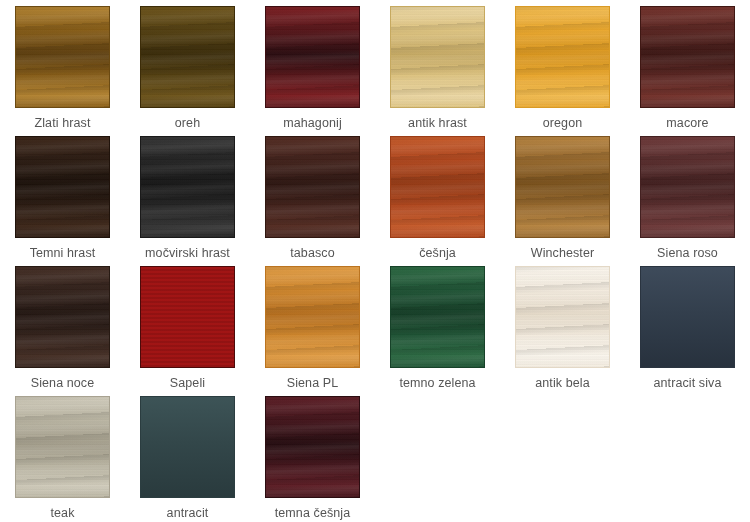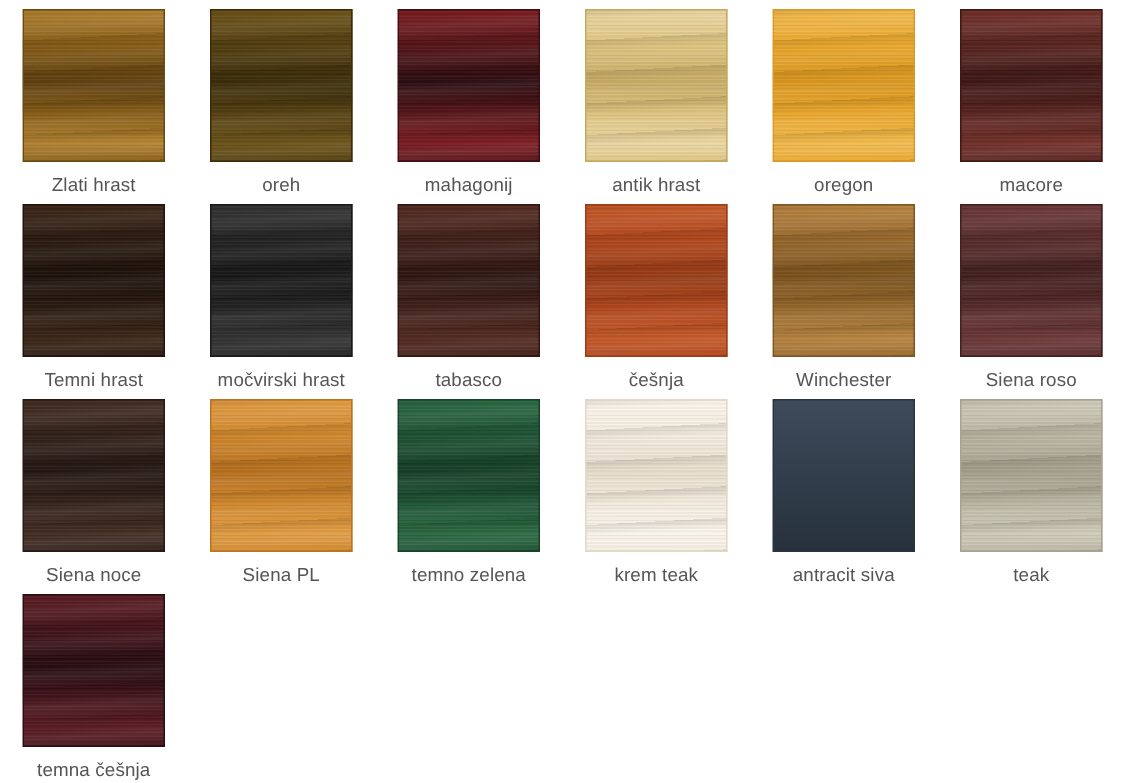--- a/index.html
+++ b/index.html
@@ -96,36 +96,44 @@
     </div>
     <div class="swatch-cell">
       <div class="swatch-chip" style="background: repeating-linear-gradient(rgba(255, 255, 255, 0.06) 0px, rgba(0, 0, 0, 0.07) 1px, rgba(255, 255, 255, 0.05) 2px, rgba(0, 0, 0, 0.06) 3px, rgba(255, 255, 255, 0.04) 5px), repeating-linear-gradient(177deg, rgba(0, 0, 0, 0.1) 0px, rgba(0, 0, 0, 0) 7px, rgba(255, 255, 255, 0.07) 13px, rgba(0, 0, 0, 0) 21px), linear-gradient(rgb(110, 56, 56) 0%, rgb(90, 44, 44) 22%, rgb(65, 29, 29) 48%, rgb(90, 44, 44) 70%, rgb(110, 56, 56) 88%, rgb(90, 44, 44) 100%); box-shadow: rgb(67, 32, 32) 0px 0px 0px 1px inset;"></div>
       <div class="swatch-label">Siena roso</div>
     </div>
     <div class="swatch-cell">
       <div class="swatch-chip" style="background: repeating-linear-gradient(rgba(255, 255, 255, 0.06) 0px, rgba(0, 0, 0, 0.07) 1px, rgba(255, 255, 255, 0.05) 2px, rgba(0, 0, 0, 0.06) 3px, rgba(255, 255, 255, 0.04) 5px), repeating-linear-gradient(177deg, rgba(0, 0, 0, 0.1) 0px, rgba(0, 0, 0, 0) 7px, rgba(255, 255, 255, 0.07) 13px, rgba(0, 0, 0, 0) 21px), linear-gradient(rgb(67, 44, 34) 0%, rgb(51, 33, 26) 22%, rgb(34, 21, 16) 48%, rgb(51, 33, 26) 70%, rgb(67, 44, 34) 88%, rgb(51, 33, 26) 100%); box-shadow: rgb(39, 26, 19) 0px 0px 0px 1px inset;"></div>
       <div class="swatch-label">Siena noce</div>
     </div>
     <div class="swatch-cell">
+      <div class="swatch-chip" style="background: repeating-linear-gradient(rgb(138, 17, 17) 0px, rgb(168, 22, 22) 2px, rgb(138, 17, 17) 4px), linear-gradient(rgb(26, 5, 5) 0%, rgb(138, 17, 17) 12%, rgb(168, 22, 22) 24%, rgb(26, 5, 5) 36%, rgb(26, 5, 5) 50%, rgb(138, 17, 17) 62%, rgb(168, 22, 22) 78%, rgb(138, 17, 17) 100%); box-shadow: rgb(77, 10, 10) 0px 0px 0px 1px inset;"></div>
+      <div class="swatch-label">Sapeli</div>
+    </div>
+    <div class="swatch-cell">
       <div class="swatch-chip" style="background: repeating-linear-gradient(rgba(255, 255, 255, 0.06) 0px, rgba(0, 0, 0, 0.07) 1px, rgba(255, 255, 255, 0.05) 2px, rgba(0, 0, 0, 0.06) 3px, rgba(255, 255, 255, 0.04) 5px), repeating-linear-gradient(177deg, rgba(0, 0, 0, 0.1) 0px, rgba(0, 0, 0, 0) 7px, rgba(255, 255, 255, 0.07) 13px, rgba(0, 0, 0, 0) 21px), linear-gradient(rgb(228, 158, 68) 0%, rgb(212, 137, 44) 22%, rgb(184, 111, 28) 48%, rgb(212, 137, 44) 70%, rgb(228, 158, 68) 88%, rgb(212, 137, 44) 100%); box-shadow: rgb(187, 116, 32) 0px 0px 0px 1px inset;"></div>
       <div class="swatch-label">Siena PL</div>
     </div>
     <div class="swatch-cell">
       <div class="swatch-chip" style="background: repeating-linear-gradient(rgba(255, 255, 255, 0.06) 0px, rgba(0, 0, 0, 0.07) 1px, rgba(255, 255, 255, 0.05) 2px, rgba(0, 0, 0, 0.06) 3px, rgba(255, 255, 255, 0.04) 5px), repeating-linear-gradient(177deg, rgba(0, 0, 0, 0.1) 0px, rgba(0, 0, 0, 0) 7px, rgba(255, 255, 255, 0.07) 13px, rgba(0, 0, 0, 0) 21px), linear-gradient(rgb(42, 105, 65) 0%, rgb(29, 84, 52) 22%, rgb(19, 61, 37) 48%, rgb(29, 84, 52) 70%, rgb(42, 105, 65) 88%, rgb(29, 84, 52) 100%); box-shadow: rgb(23, 66, 41) 0px 0px 0px 1px inset;"></div>
       <div class="swatch-label">temno zelena</div>
     </div>
     <div class="swatch-cell">
       <div class="swatch-chip" style="background: repeating-linear-gradient(rgba(255, 255, 255, 0.06) 0px, rgba(0, 0, 0, 0.07) 1px, rgba(255, 255, 255, 0.05) 2px, rgba(0, 0, 0, 0.06) 3px, rgba(255, 255, 255, 0.04) 5px), repeating-linear-gradient(177deg, rgba(0, 0, 0, 0.1) 0px, rgba(0, 0, 0, 0) 7px, rgba(255, 255, 255, 0.07) 13px, rgba(0, 0, 0, 0) 21px), linear-gradient(rgb(253, 248, 239) 0%, rgb(247, 239, 226) 22%, rgb(234, 223, 205) 48%, rgb(247, 239, 226) 70%, rgb(253, 248, 239) 88%, rgb(247, 239, 226) 100%); box-shadow: rgb(227, 216, 198) 0px 0px 0px 1px inset;"></div>
-      <div class="swatch-label">krem teak</div>
+      <div class="swatch-label">antik bela</div>
     </div>
     <div class="swatch-cell">
       <div class="swatch-chip" style="background: linear-gradient(rgb(62, 75, 91) 0%, rgb(51, 63, 77) 45%, rgb(39, 49, 61) 100%); box-shadow: rgb(42, 52, 64) 0px 0px 0px 1px inset;"></div>
       <div class="swatch-label">antracit siva</div>
     </div>
     <div class="swatch-cell">
       <div class="swatch-chip" style="background: repeating-linear-gradient(rgba(255, 255, 255, 0.06) 0px, rgba(0, 0, 0, 0.07) 1px, rgba(255, 255, 255, 0.05) 2px, rgba(0, 0, 0, 0.06) 3px, rgba(255, 255, 255, 0.04) 5px), repeating-linear-gradient(177deg, rgba(0, 0, 0, 0.1) 0px, rgba(0, 0, 0, 0) 7px, rgba(255, 255, 255, 0.07) 13px, rgba(0, 0, 0, 0) 21px), linear-gradient(rgb(210, 205, 188) 0%, rgb(189, 184, 165) 22%, rgb(165, 159, 140) 48%, rgb(189, 184, 165) 70%, rgb(210, 205, 188) 88%, rgb(189, 184, 165) 100%); box-shadow: rgb(168, 162, 145) 0px 0px 0px 1px inset;"></div>
       <div class="swatch-label">teak</div>
     </div>
     <div class="swatch-cell">
+      <div class="swatch-chip" style="background: linear-gradient(rgb(61, 84, 87) 0%, rgb(51, 71, 74) 45%, rgb(41, 58, 61) 100%); box-shadow: rgb(43, 61, 64) 0px 0px 0px 1px inset;"></div>
+      <div class="swatch-label">antracit</div>
+    </div>
+    <div class="swatch-cell">
       <div class="swatch-chip" style="background: repeating-linear-gradient(rgba(255, 255, 255, 0.06) 0px, rgba(0, 0, 0, 0.07) 1px, rgba(255, 255, 255, 0.05) 2px, rgba(0, 0, 0, 0.06) 3px, rgba(255, 255, 255, 0.04) 5px), repeating-linear-gradient(177deg, rgba(0, 0, 0, 0.1) 0px, rgba(0, 0, 0, 0) 7px, rgba(255, 255, 255, 0.07) 13px, rgba(0, 0, 0, 0) 21px), linear-gradient(rgb(92, 27, 35) 0%, rgb(69, 19, 26) 22%, rgb(36, 10, 14) 48%, rgb(69, 19, 26) 70%, rgb(92, 27, 35) 88%, rgb(69, 19, 26) 100%); box-shadow: rgb(44, 13, 17) 0px 0px 0px 1px inset;"></div>
       <div class="swatch-label">temna češnja</div>
     </div>
   </div>
 
 </body></html>

